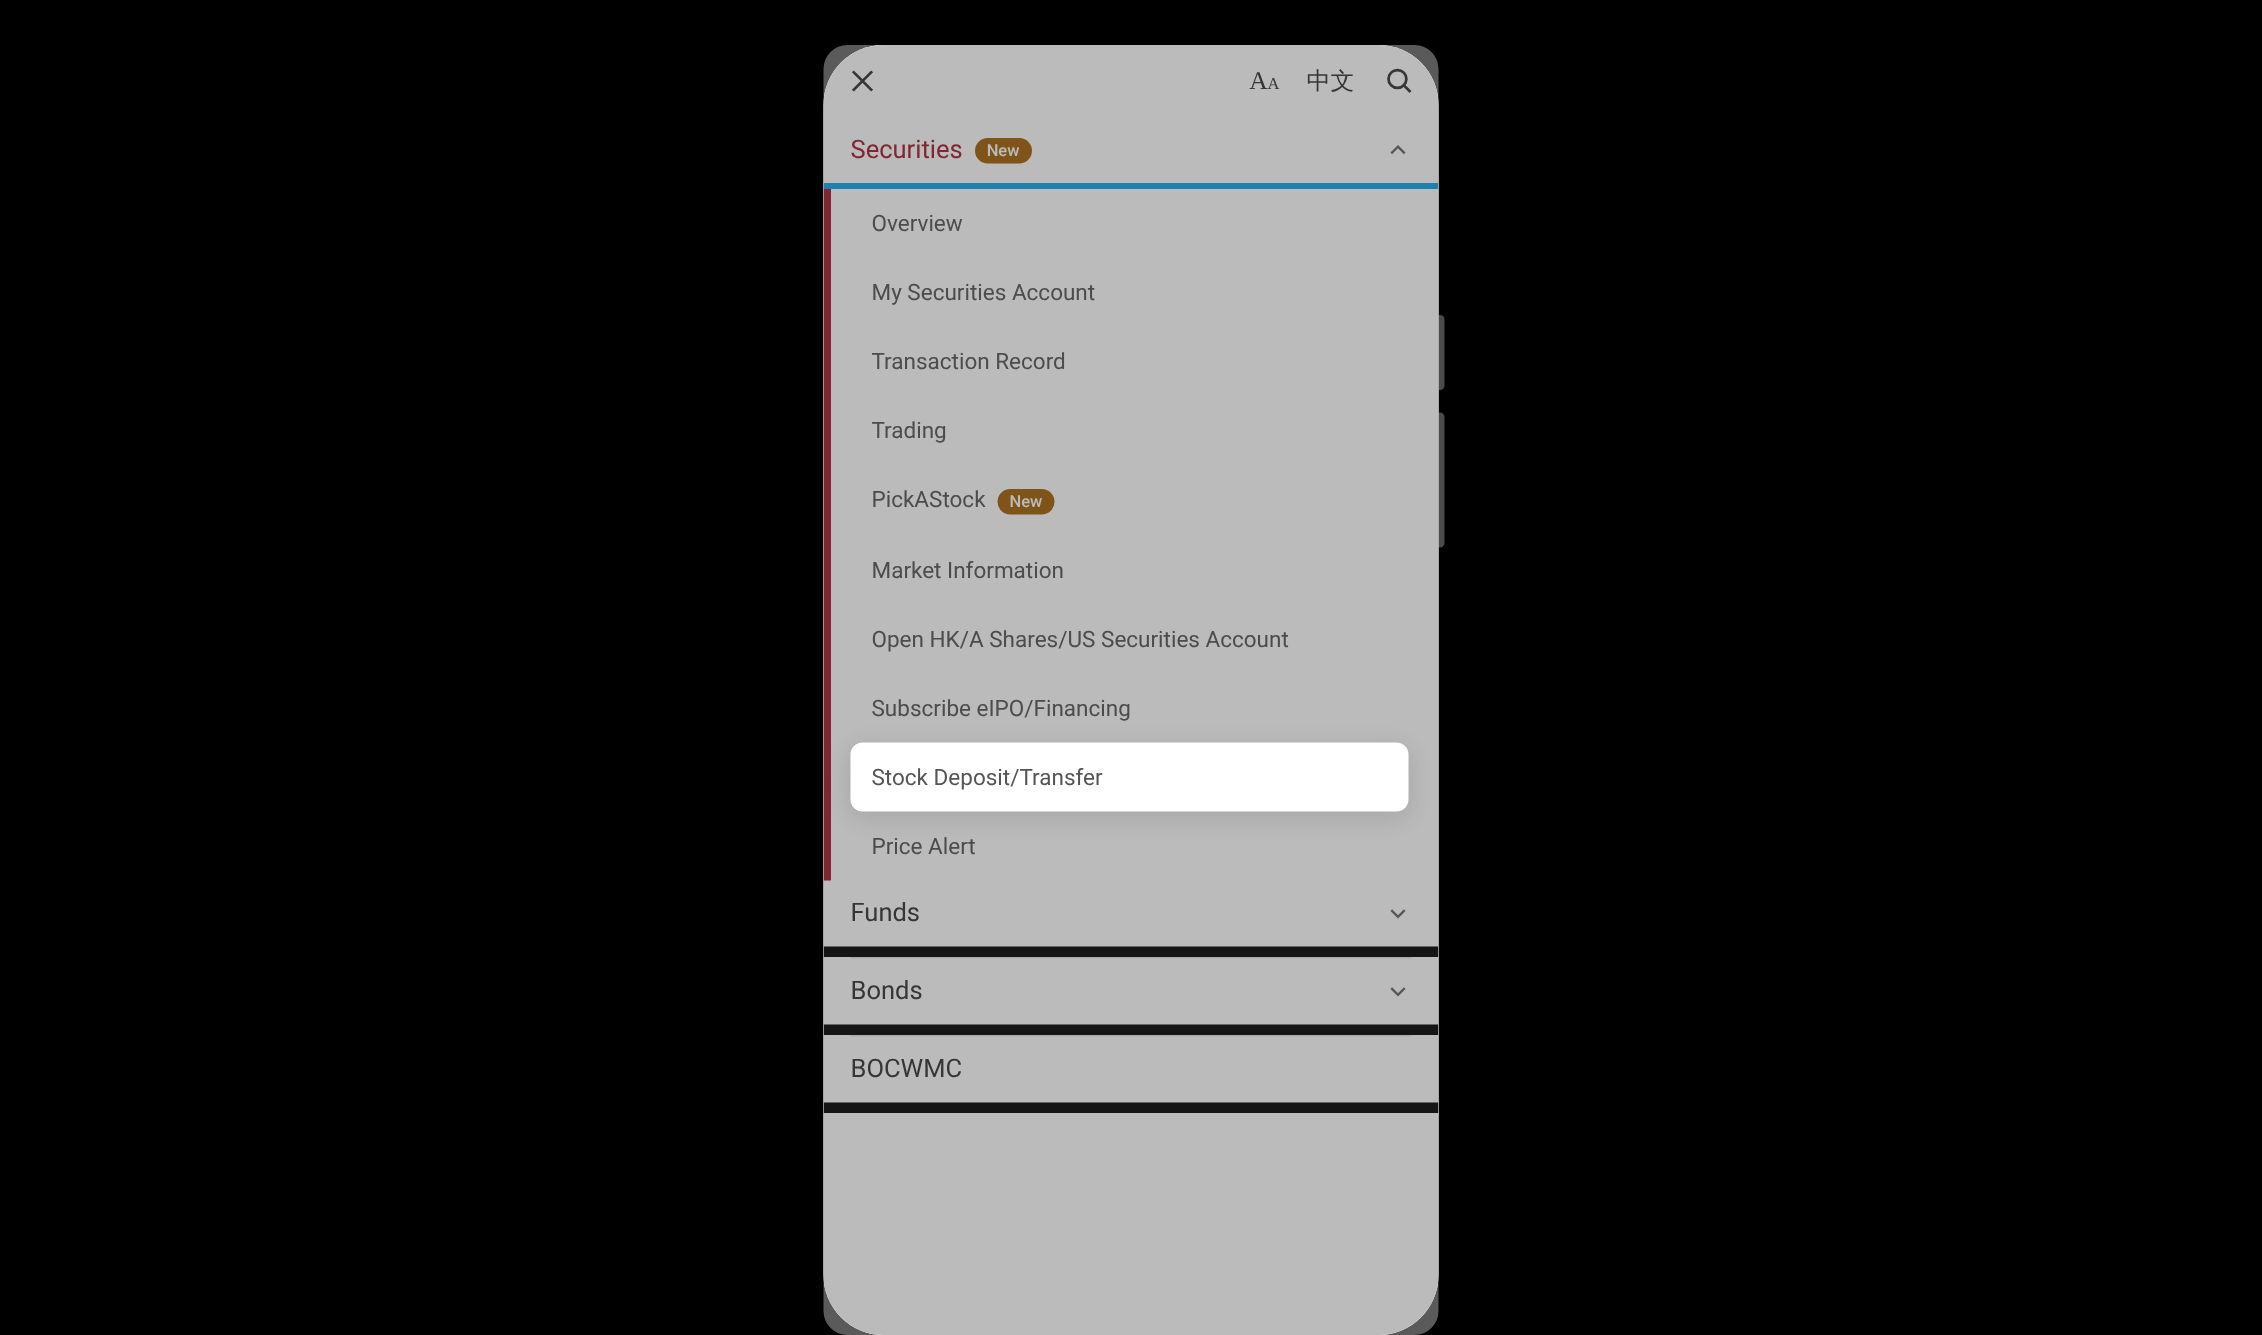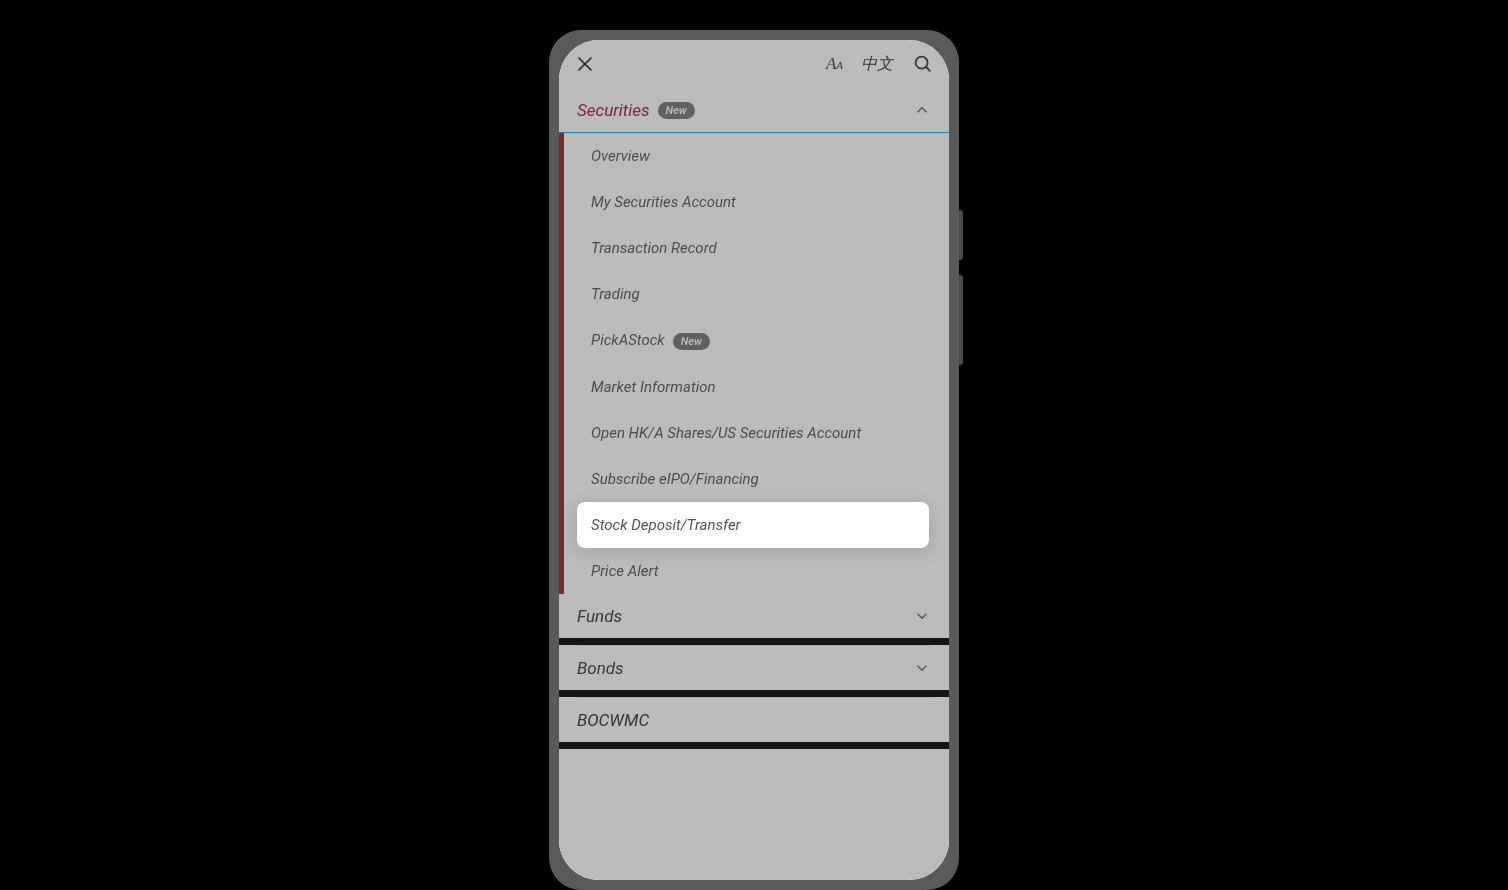--- a/index.html
+++ b/index.html
@@ -12,23 +12,21 @@
     position: relative;
   }
   .phone-frame {
     position: absolute;
     left: 50%;
     top: 30px;
     transform: translateX(-50%);
     width: 410px;
     height: 860px;
     background: #5a5a5a;
-    border-radius: 32px;
-    padding: 10px;
-    font-style: italic;
+    border-radius: 16px;
   }
   .phone-side-btn {
     position: absolute;
     right: -4px;
     width: 4px;
     background: #4a4a4a;
     border-radius: 0 3px 3px 0;
   }
   .phone-side-btn.b1 { top: 180px; height: 50px; }
   .phone-side-btn.b2 { top: 245px; height: 90px; }
@@ -79,30 +77,30 @@
     font-size: 17px;
     color: #333;
     border-bottom: 7px solid #000000;
     cursor: pointer;
   }
   .section-header.expanded { color: #a6192e; border-bottom: none; text-align: center; }
   .section-header .chev { margin-left: auto; color: #888; display:inline-flex; }
   .section-header .chev svg { width: 18px; height: 18px; stroke: #666; stroke-width: 2; fill: none; }
   .badge {
     display: inline-block;
-    background: #737373;
+    background: #a16207;
     color: #fff;
     font-size: 11px;
     padding: 2px 8px;
     border-radius: 10px;
     margin-left: 8px;
     font-weight: 500;
   }
   .submenu {
-    border-top: 1px solid #0ea5e9;
+    border-top: 4px solid #0ea5e9;
     position: relative;
   }
   .submenu .red-bar {
     position: absolute;
     left: 0; top: 0; bottom: 0;
     width: 5px;
     background: #a6192e;
   }
   .sub-item {
     padding: 14px 18px 14px 32px;

